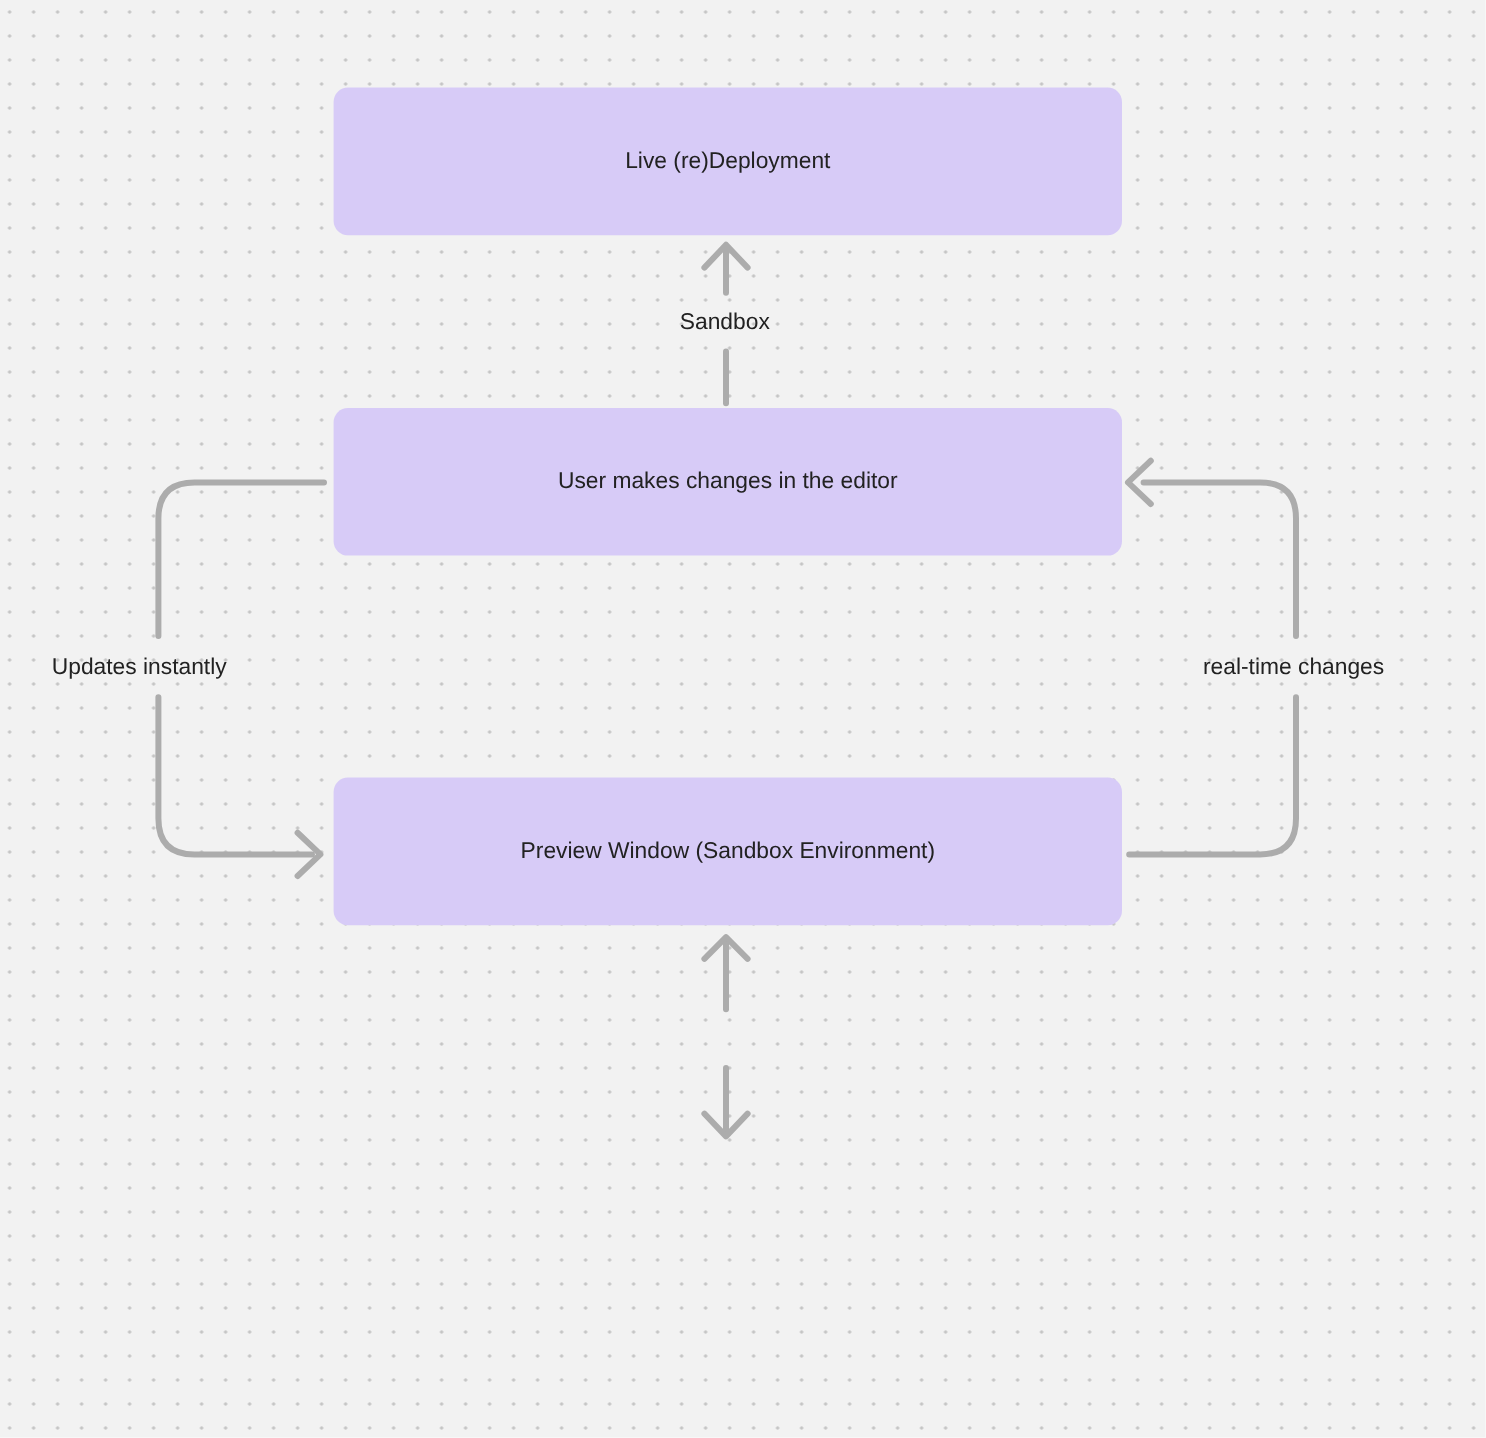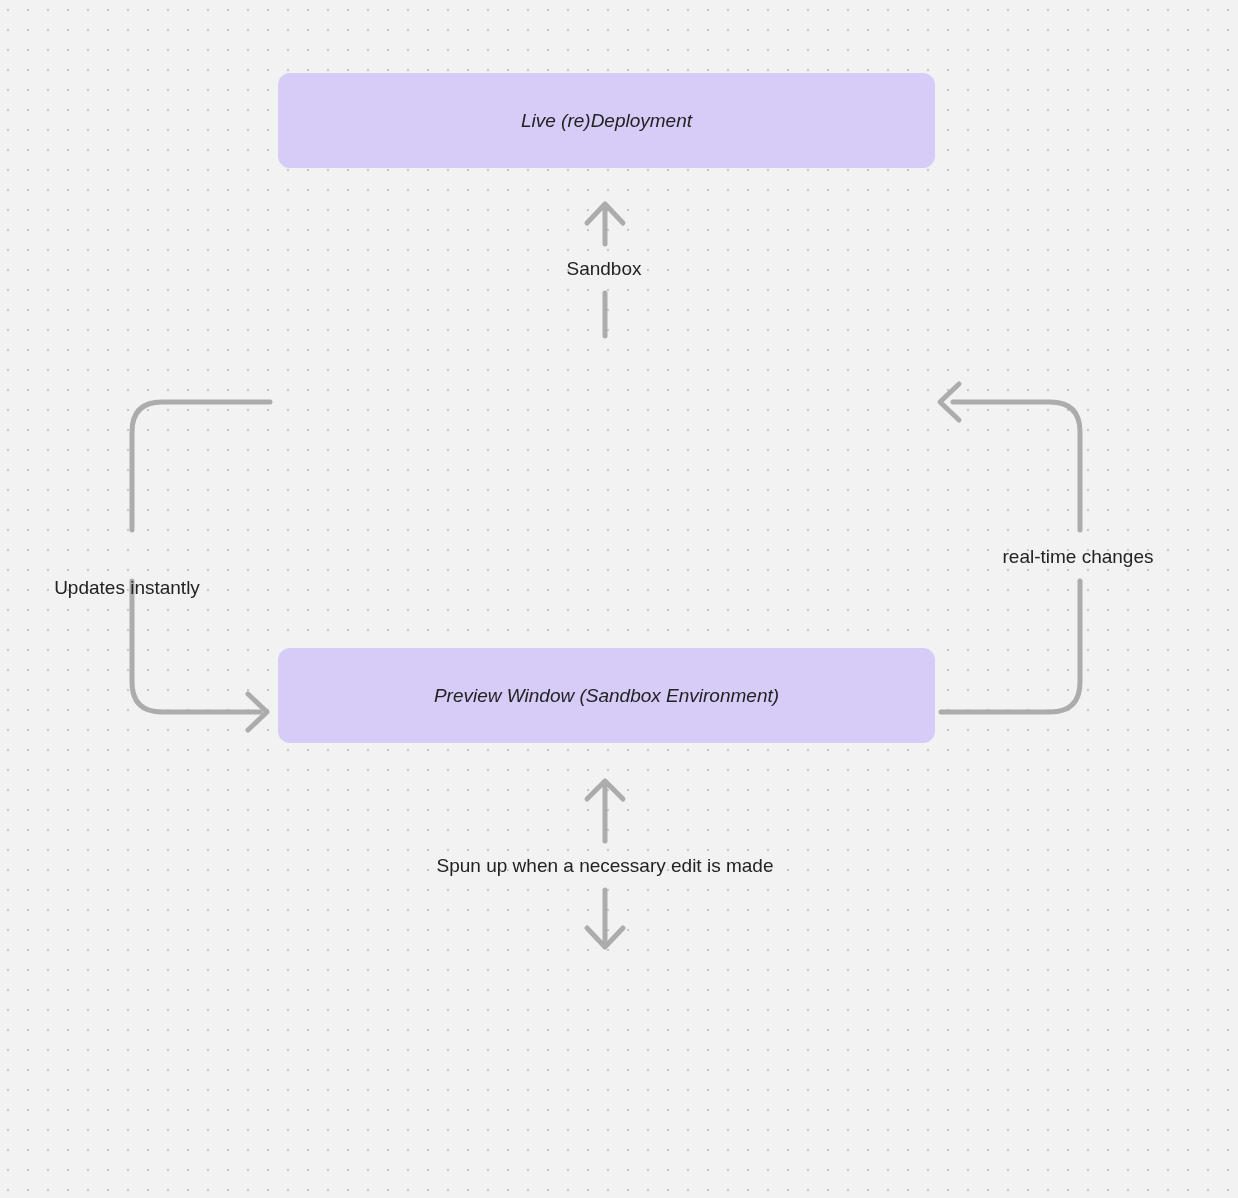--- a/index.html
+++ b/index.html
@@ -34,48 +34,47 @@
     fill: none;
     stroke: var(--arrow);
     stroke-width: 5;
     stroke-linecap: round;
     stroke-linejoin: round;
   }
   .node {
     position: absolute;
     left: 278px;
     width: 657px;
-    height: 95px;
+    height: 123px;
     background: var(--node-fill);
     border-radius: 12px;
     display: flex;
     align-items: center;
     justify-content: center;
     z-index: 2;
-    font-style: italic;
   }
   .node .node-label {
     font-size: 19px;
     color: var(--node-text);
     text-align: center;
   }
   .edge-label {
     position: absolute;
     transform: translate(-50%, -50%);
     font-size: 19px;
     color: var(--label-text);
     white-space: nowrap;
     z-index: 3;
   }
   .node-1 { top: 73px; }
   .node-2 { top: 340px; }
   .node-3 { top: 648px; justify-content: center; }
   .node-4 { top: 958px; }
   .label-publish  { left: 604px; top: 269px; }
-  .label-updates  { left: 127px; top: 557px; margin-top: 31px; }
+  .label-updates  { left: 116px; top: 557px; }
   .label-feedback { left: 1078px; top: 557px; }
   .label-spun     { left: 605px; top: 866px; }
 </style>
 </head>
 <body>
 
 <div class="canvas">
 
   <svg class="edges" viewBox="0 0 1238 1198" xmlns="http://www.w3.org/2000/svg">
 
@@ -102,24 +101,26 @@
       <path d="M587 799 L605 781 L623 799"></path>
       <path d="M605 890 V943"></path>
       <path d="M587 928 L605 947 L623 928"></path>
     </g>
   </svg>
 
   <div class="node node-1">
     <span class="node-label">Live (re)Deployment</span>
   </div>
 
+  <div class="node node-2">
+    <span class="node-label">User makes changes in the editor</span>
+  </div>
 
   <div class="node node-3">
     <span class="node-label">Preview Window (Sandbox Environment)</span>
   </div>
 
 
   <div class="edge-label label-publish">Sandbox</div>
   <div class="edge-label label-updates">Updates instantly</div>
   <div class="edge-label label-feedback">real-time changes</div>
-  <div class="edge-label label-spun">Spun up when a necessary edit is made</div>
 
 </div>
 
 </body></html>

